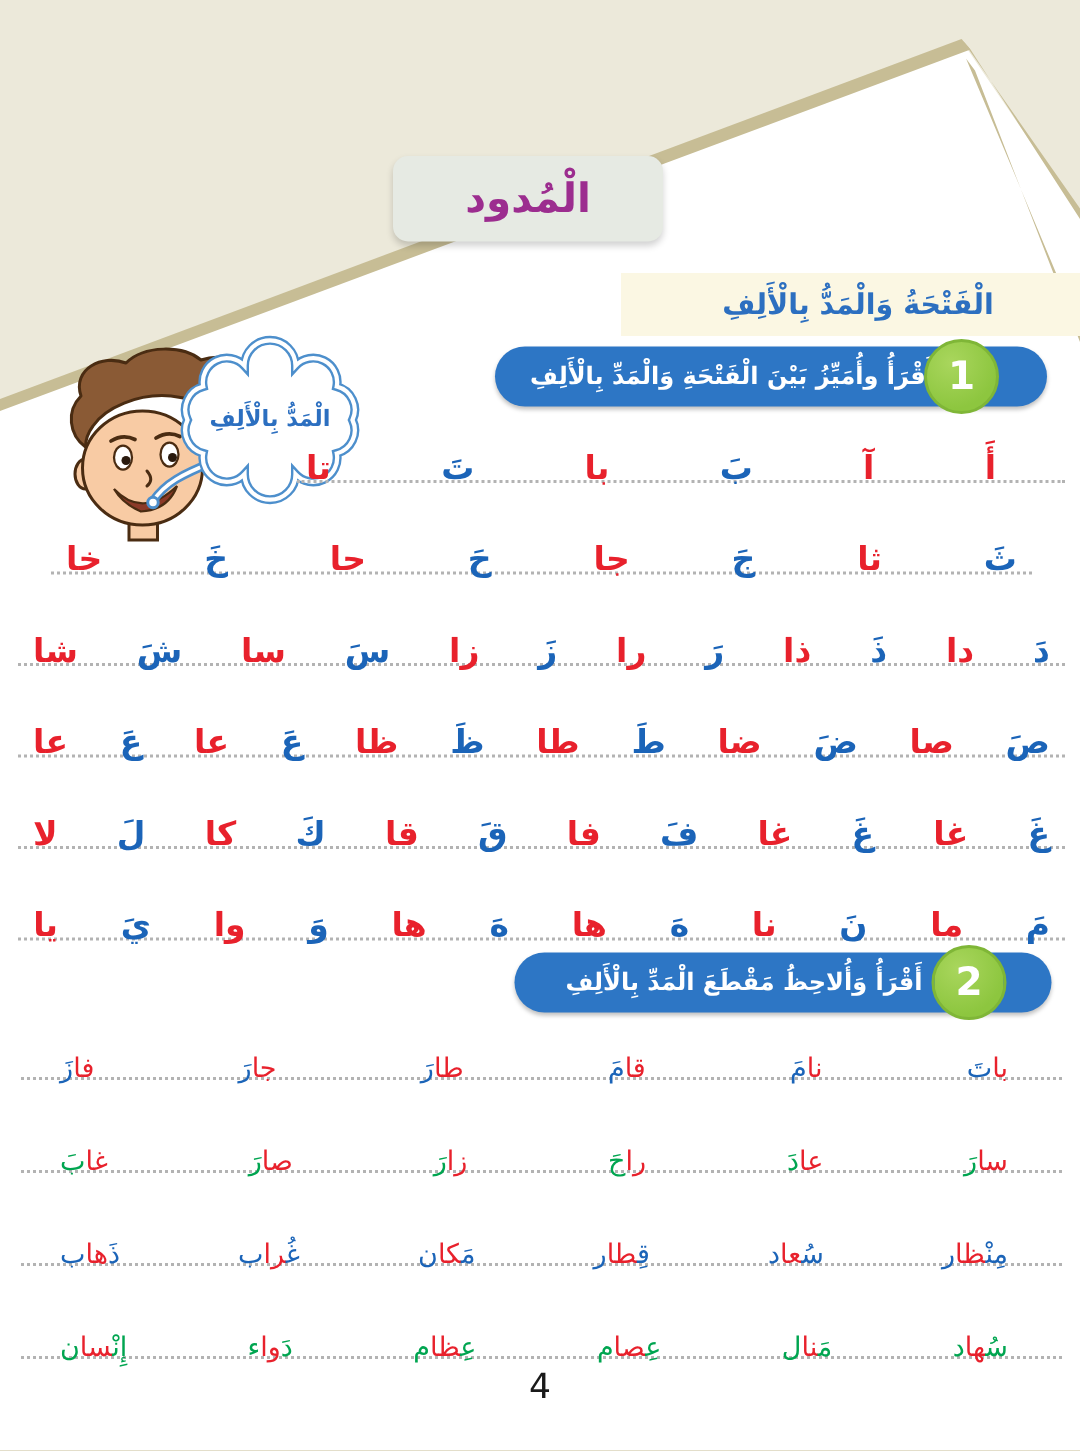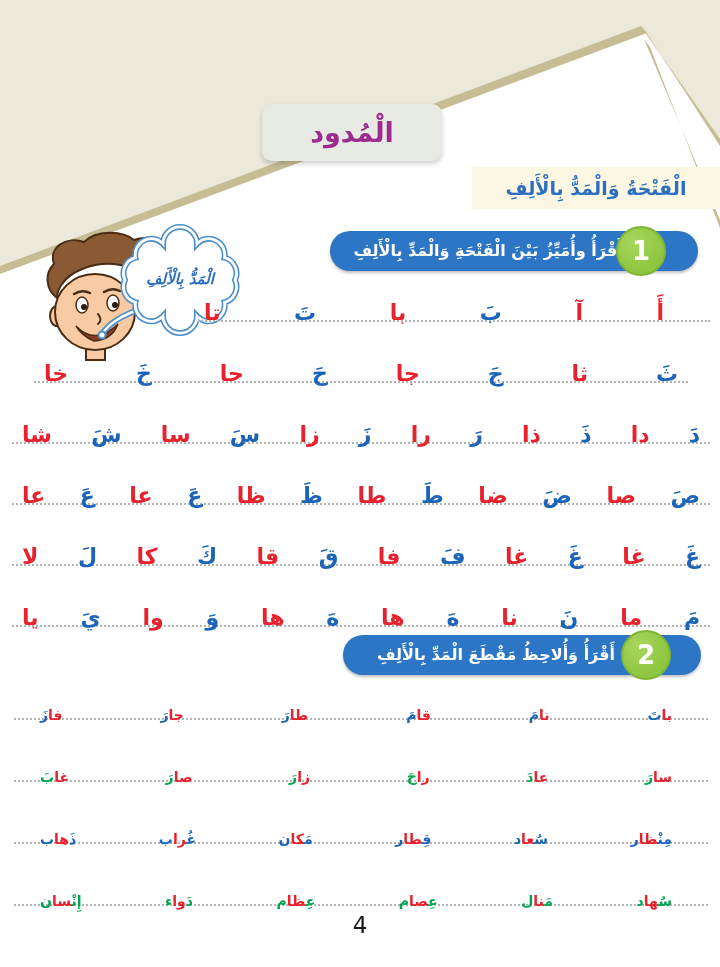--- a/index.html
+++ b/index.html
@@ -22,23 +22,24 @@
 
   .title-box{
     position:absolute;left:262px;top:104px;width:180px;height:57px;
     background:var(--title_box_bg);border-radius:10px;
     box-shadow:0 3px 5px rgba(0,0,0,.18);
     display:flex;align-items:center;justify-content:center;
   }
   .title-box span{color:var(--title_purple);font-size:27px;font-weight:bold;direction:rtl;}
 
   .subtitle-bar{
-    position:absolute;right:0;top:167px;width:248px;height:42px;
+    position:absolute;right:0;top:182px;width:296px;height:42px;
     background:var(--subtitle_bg);display:flex;align-items:center;justify-content:center;
     direction:rtl;
+    padding-left:10px;
   }
   .subtitle-bar span{color:var(--subtitle_blue);font-size:19px;font-weight:bold;white-space:nowrap;}
 
   .sec{position:absolute;width:372px;height:54px;}
   .sec1{left:330px;top:226px;}
   .sec2{left:343px;top:630px;}
   .banner{
     position:absolute;left:0;top:5px;height:40px;background:var(--banner_blue);
     border-radius:20px;box-shadow:0 2px 3px rgba(0,0,0,.25);
     direction:rtl;text-align:center;
@@ -55,39 +56,39 @@
     border:2px solid var(--circle_border);
     display:flex;align-items:center;justify-content:center;
   }
   .sec1 .numcircle{left:286px;}
   .sec2 .numcircle{left:278px;}
   .numcircle span{color:#fff;font-size:26px;font-weight:bold;}
 
   .boy-svg{position:absolute;left:10px;top:232px;width:240px;height:130px;overflow:visible;}
   .bubble-text{
     position:absolute;left:122px;top:270px;width:116px;text-align:center;
-    color:var(--subtitle_blue);font-size:15px;font-weight:bold;direction:rtl;white-space:nowrap;font-style:italic;
+    color:var(--subtitle_blue);font-size:15px;font-weight:bold;direction:rtl;white-space:nowrap;
   }
 
   .letters{position:absolute;left:12px;right:10px;top:261px;}
   .letter-row{
     height:59px;display:flex;direction:rtl;justify-content:space-between;
     align-items:flex-end;border-bottom:2px dotted var(--dotted);padding:0 10px;
   }
   .letter-row .tok{font-weight:bold;font-size:22px;line-height:1;margin-bottom:-4px;}
   .lr-0{margin-left:186px;padding:0 46px 0 6px;}
   .lr-1{margin:0 22px;}
 
   .words{position:absolute;left:14px;right:12px;top:658px;}
   .word-row{
     height:60px;display:flex;direction:rtl;justify-content:space-between;
     align-items:flex-end;border-bottom:2px dotted var(--dotted);
     padding:0 36px 0 26px;
   }
-  .word{font-weight:bold;font-size:14px;line-height:1;margin-bottom:-4px;white-space:nowrap;}
+  .word{font-weight:normal;font-size:18px;line-height:1;margin-bottom:-4px;white-space:nowrap;}
 
   .c-blue{color:var(--letter_blue);}
   .c-red{color:var(--letter_red);}
   .c-green{color:var(--word_green);}
 
   .pagenum{
     position:absolute;left:0;right:0;top:912px;text-align:center;
     color:var(--page_number);font-size:23px;
   }
 </style>

